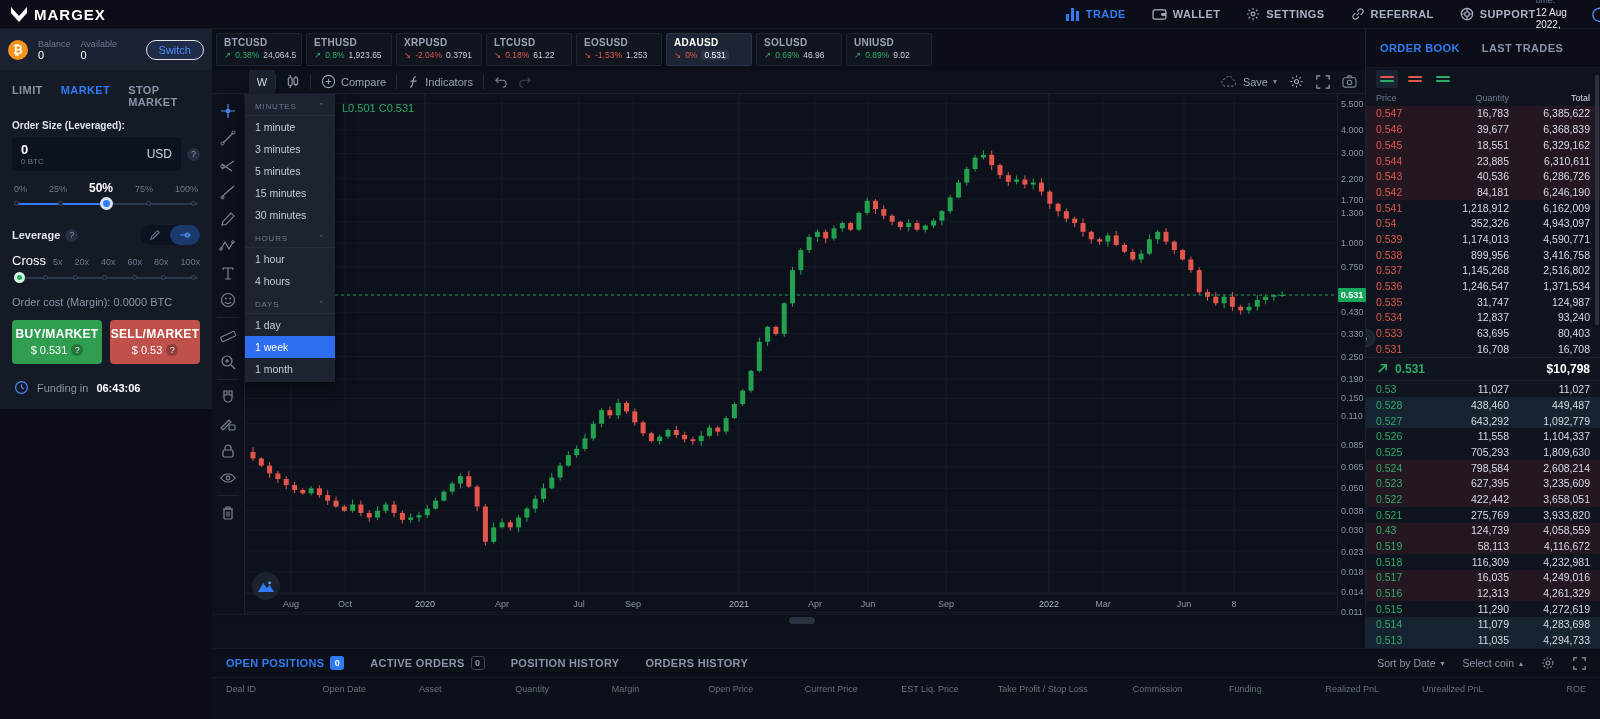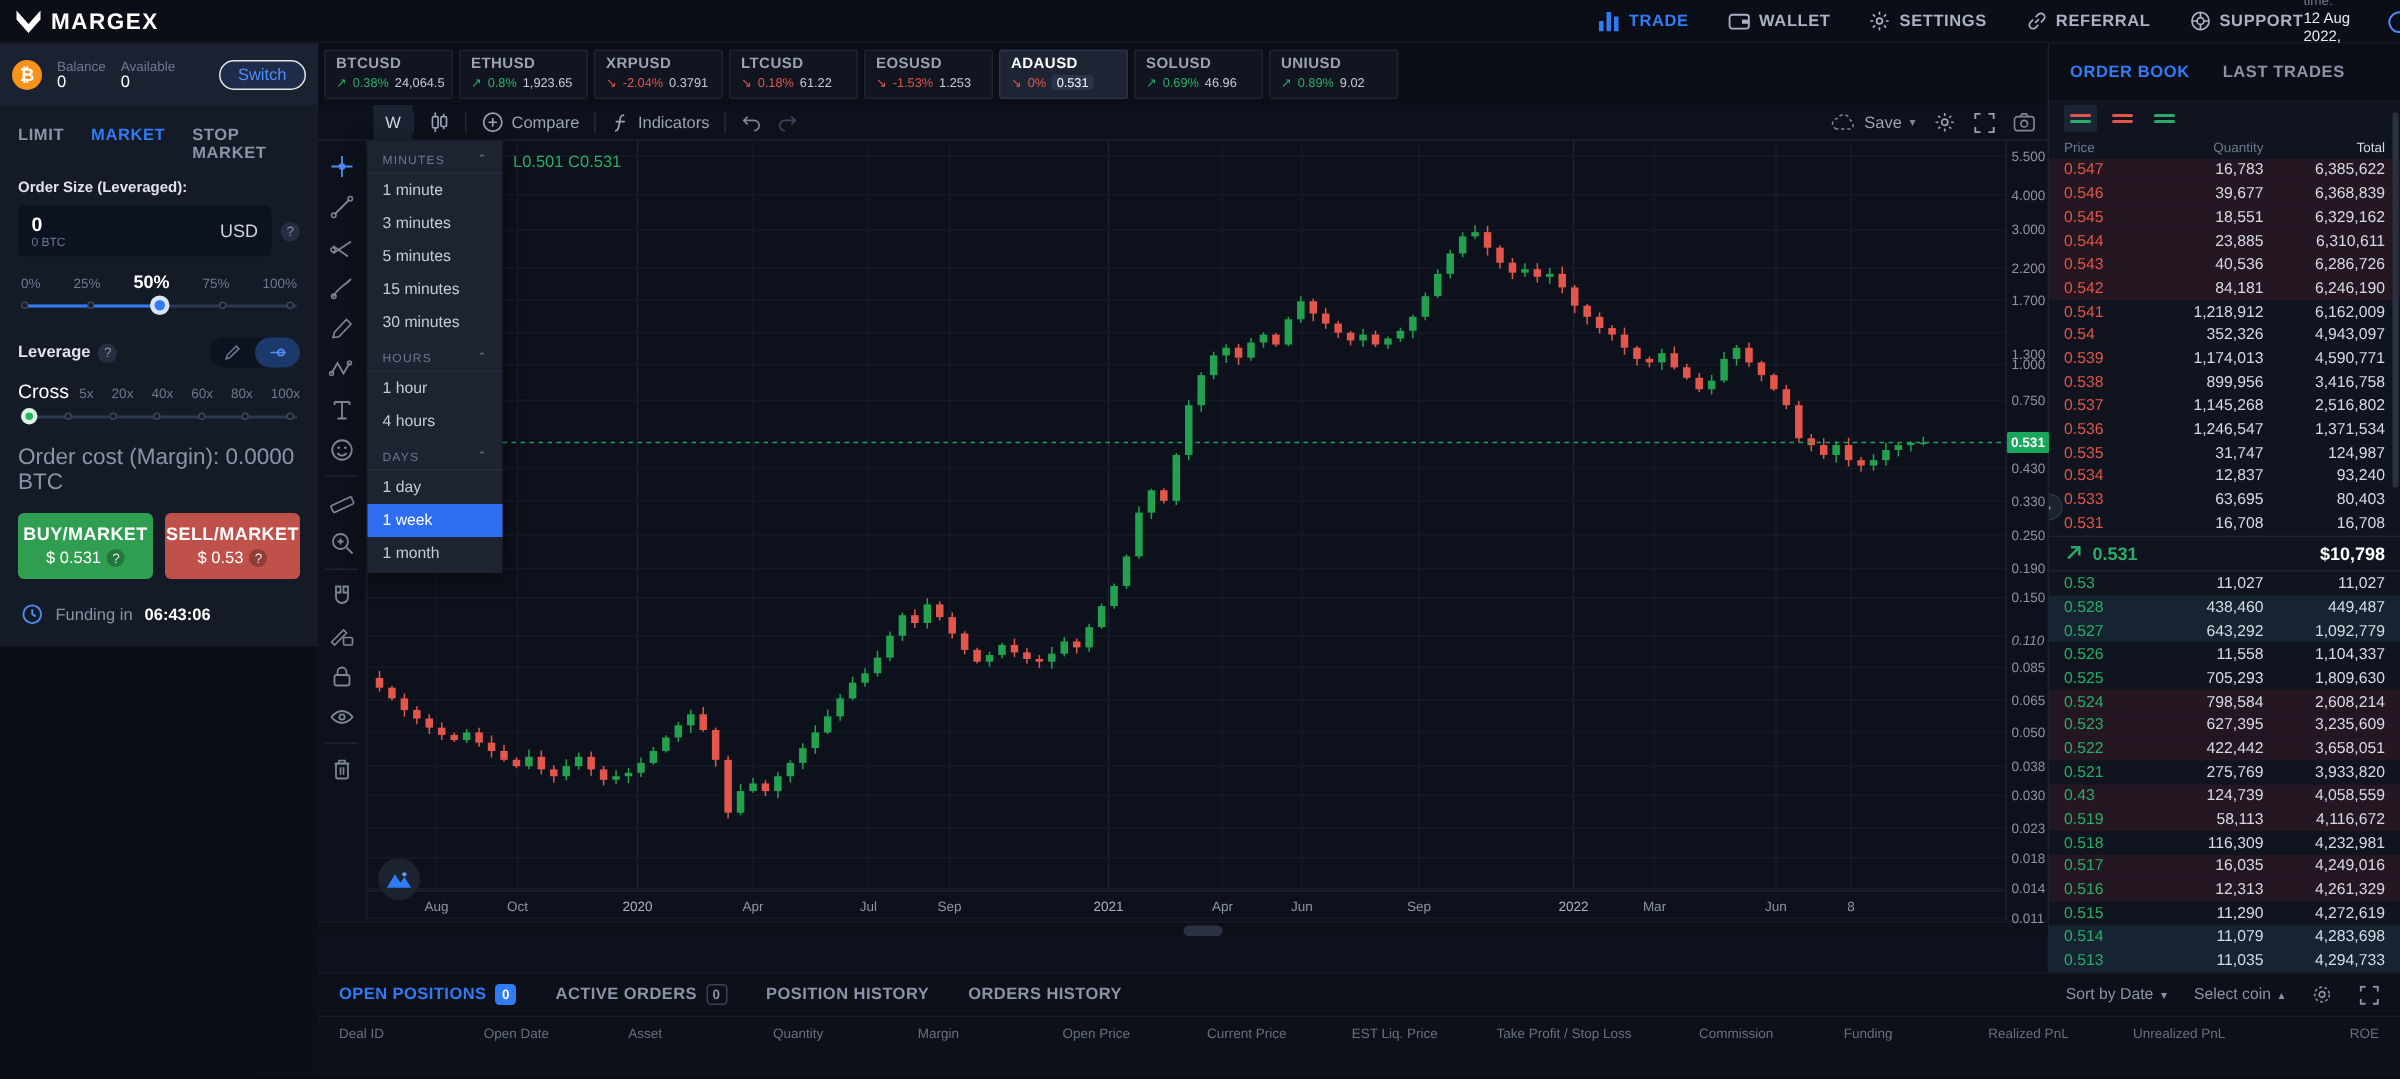--- a/index.html
+++ b/index.html
@@ -50,21 +50,21 @@
   .lev-toggle { margin-left:auto; background:#0d1220; border-radius:12px; display:flex; }
   .lev-toggle .tbtn { width:30px; height:20px; display:flex; align-items:center; justify-content:center; border-radius:12px; cursor:pointer; color:#6f7890; }
   .lev-toggle .tbtn.active { background:#1b3a6b; color:#4f8df7; }
   .cross-row { display:flex; align-items:baseline; margin-top:8px; }
   .cross-row .mode { color:#fff; font-size:13px; }
   .cross-row .marks { margin-left:auto; display:flex; gap:12px; color:#6f7890; font-size:9px; }
   .lev-slider { position:relative; height:12px; margin:4px 2px 0; }
   .lev-slider .track { position:absolute; top:5px; left:0; right:0; height:2px; background:#2c3750; }
   .lev-slider .dot { position:absolute; top:3px; width:5px; height:5px; border:1px solid #3c465e; border-radius:50%; background:#151a27; }
   .lev-slider .thumb { position:absolute; top:0; left:0; width:11px; height:11px; border-radius:50%; background:#24b363; border:3px solid #d9f8e4; cursor:pointer; }
-  .order-cost { color:#8b93a7; font-size:15px; margin-top:12px; }
+  .order-cost { color:#8b93a7; font-size:11px; margin-top:12px; }
   .bs-row { display:flex; gap:8px; margin-top:12px; }
   .bs-btn { flex:1; border-radius:4px; padding:7px 0 8px; text-align:center; cursor:pointer; color:#fff; }
   .bs-btn .t { font-weight:bold; font-size:12px; letter-spacing:.3px; }
   .bs-btn .p { font-size:11px; margin-top:3px; display:flex; justify-content:center; gap:4px; align-items:center; }
   .bs-btn .p .help-dot { background:rgba(0,0,0,.25); color:#e6e6e6; width:12px; height:12px; }
   .buy { background:#2f9e50; } .sell { background:#c0504a; }
   .funding { display:flex; align-items:center; gap:8px; margin-top:16px; padding-left:2px; }
   .funding .f1 { color:#8b93a7; font-size:11px; } .funding .f2 { color:#fff; font-size:11px; font-weight:bold; }
 
   
@@ -871,29 +871,29 @@
               <text x="939" y="513" fill="#8b93a7" font-size="9px" text-anchor="middle" font-family="Liberation Sans, sans-serif">Jun</text>
               <text x="989" y="513" fill="#8b93a7" font-size="9px" text-anchor="middle" font-family="Liberation Sans, sans-serif">8</text>
             </svg>
           <div class="legend">L0.501 C0.531</div>
           <div class="paxis" id="paxis">
               <div class="pl" style="top: 4.79974px;">5.500</div>
               <div class="pl" style="top: 30.8493px;">4.000</div>
               <div class="pl" style="top: 54.3816px;">3.000</div>
               <div class="pl" style="top: 79.7523px;">2.200</div>
               <div class="pl" style="top: 100.843px;">1.700</div>
-              <div class="pl" style="top: 137px;">1.300</div>
+              <div class="pl" style="top: 114px;">1.300</div>
               <div class="pl" style="top: 144.248px;">1.000</div>
               <div class="pl" style="top: 167.781px;">0.750</div>
               <div class="pl" style="top: 213.285px;">0.430</div>
               <div class="pl" style="top: 234.937px;">0.330</div>
               <div class="pl" style="top: 257.647px;">0.250</div>
               <div class="pl" style="top: 280.096px;">0.190</div>
               <div class="pl" style="top: 299.433px;">0.150</div>
-              <div class="pl" style="top: 328px; font-style: italic;">0.110</div>
+              <div class="pl" style="top: 317px;">0.110</div>
               <div class="pl" style="top: 345.894px;">0.085</div>
               <div class="pl" style="top: 367.838px;">0.065</div>
               <div class="pl" style="top: 389.299px;">0.050</div>
               <div class="pl" style="top: 411.748px;">0.038</div>
               <div class="pl" style="top: 431.085px;">0.030</div>
               <div class="pl" style="top: 452.819px;">0.023</div>
               <div class="pl" style="top: 472.87px;">0.018</div>
               <div class="pl" style="top: 493.428px;">0.014</div>
               <div class="pl" style="top: 513.155px;">0.011</div>
               <div class="price-chip" style="top: 194.027px;">0.531</div>

